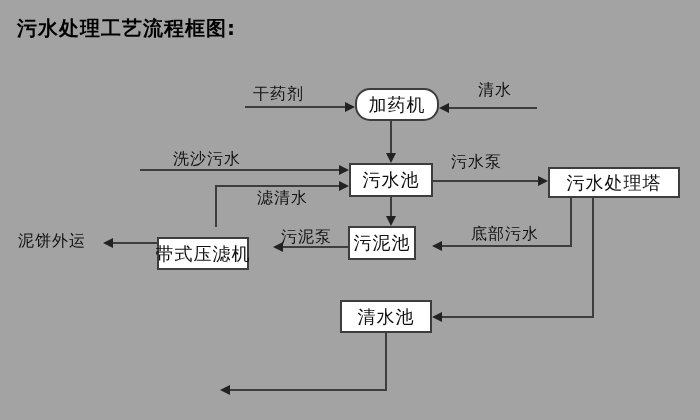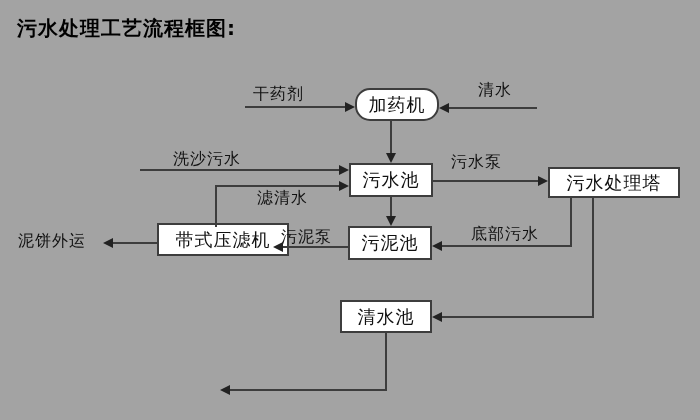--- a/index.html
+++ b/index.html
@@ -34,23 +34,23 @@
 <div class="canvas">
 
   <h1 class="title">污水处理工艺流程框图:</h1>
 
   <div class="node" style="left:355px;top:88px;width:84px;height:33px;border-radius:15px;">加药机</div>
 
   <div class="node" style="left:349px;top:163px;width:84px;height:34px;">污水池</div>
 
   <div class="node" style="left:548px;top:167px;width:132px;height:31px;">污水处理塔</div>
 
-  <div class="node" style="left:348px;top:226px;width:84px;height:34px;">污泥池</div>
+  <div class="node" style="left:348px;top:226px;width:68px;height:34px;">污泥池</div>
 
-  <div class="node" style="left:157px;top:223px;width:132px;height:33px;">带式压滤机</div>
+  <div class="node" style="left:157px;top:237px;width:92px;height:33px;">带式压滤机</div>
 
   <div class="node" style="left:340px;top:300px;width:92px;height:33px;">清水池</div>
 
   <div class="lbl" style="left:253px;top:84px;">干药剂</div>
   <div class="lbl" style="left:478px;top:80px;">清水</div>
   <div class="lbl" style="left:173px;top:149px;">洗沙污水</div>
   <div class="lbl" style="left:451px;top:152px;">污水泵</div>
   <div class="lbl" style="left:257px;top:188px;">滤清水</div>
   <div class="lbl" style="left:18px;top:231px;">泥饼外运</div>
   <div class="lbl" style="left:281px;top:227px;">污泥泵</div>

